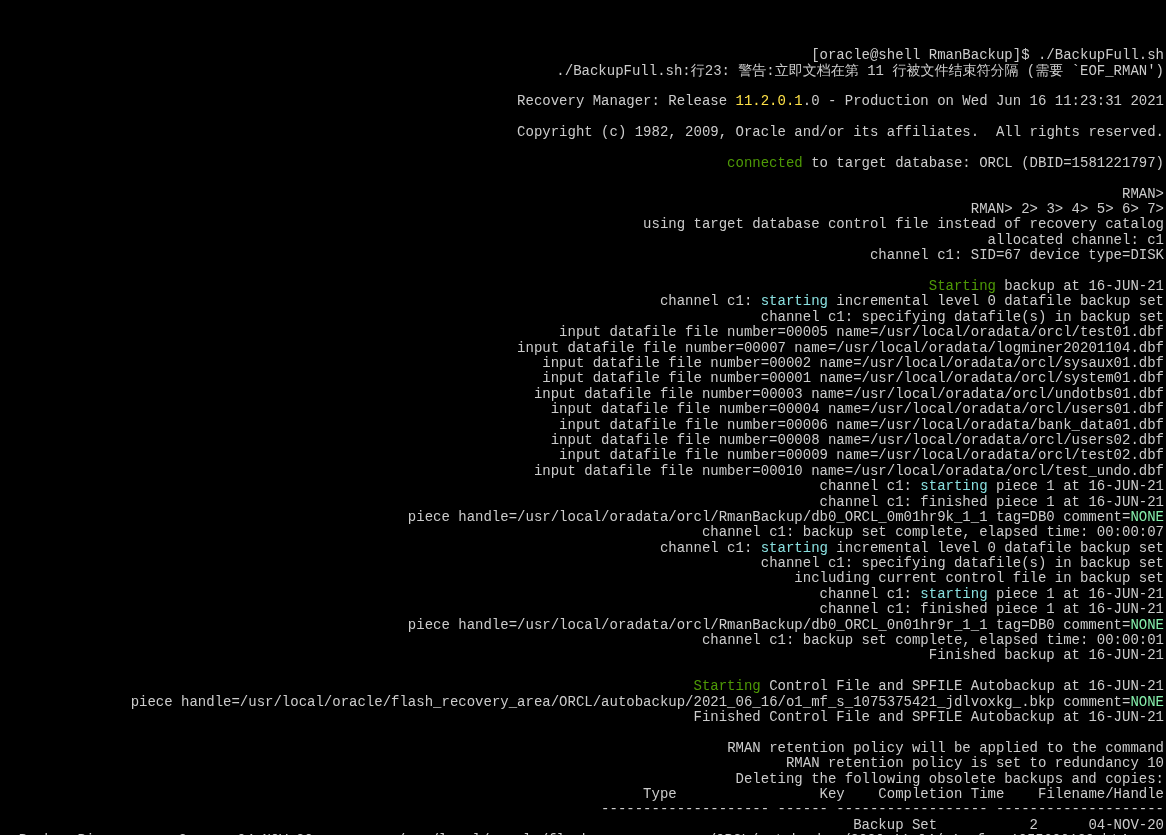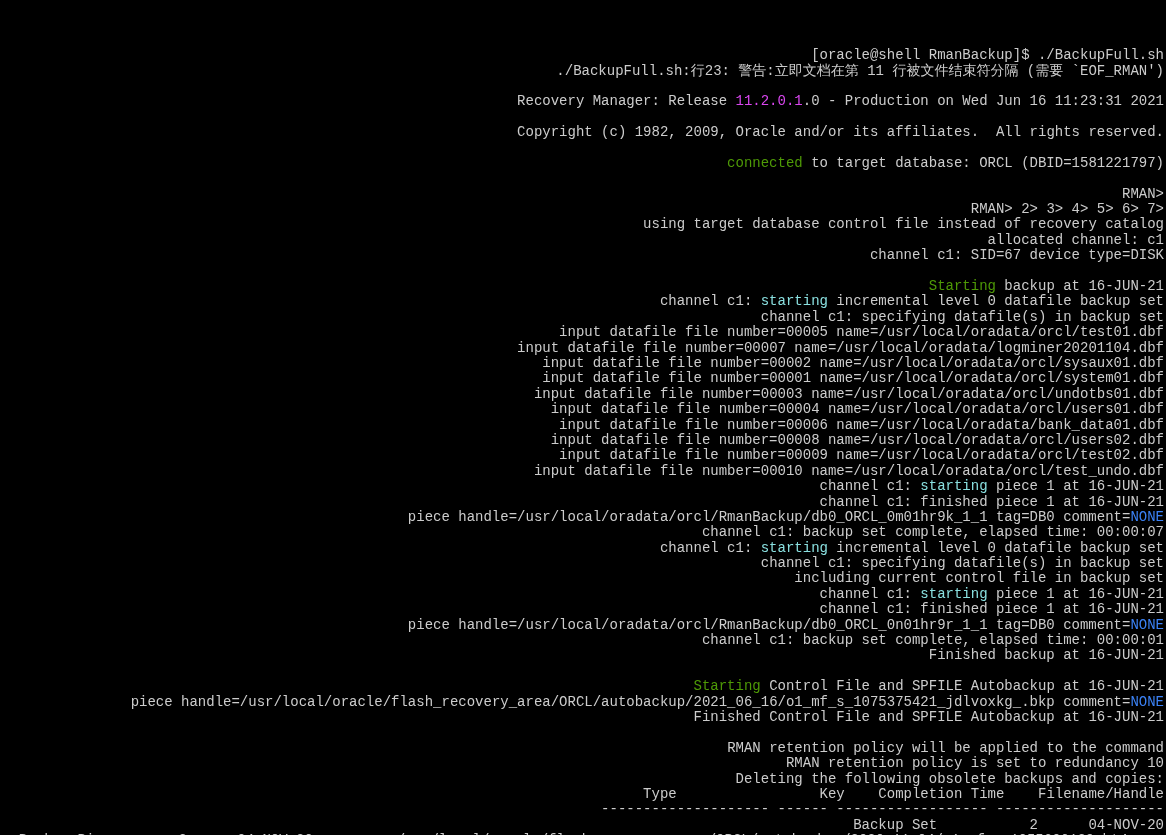--- a/index.html
+++ b/index.html
@@ -9,22 +9,22 @@
     font-family: "Consolas", "Monaco", "Courier New", monospace;
     font-size: 14px;
     line-height: 1.1;
     padding: 2px;
     white-space: pre;
     width: 1166px;
     min-height: 835px;
   }
   .green { color: #4e9a06; margin-top: 6px; }
   .cyan-light { color: #8ae0e0; }
-  .magenta { color: #3b82f6; }
-  .gold { color: #d946ef; }
+  .magenta { color: #86efac; }
+  .gold { color: #fde047; }
   .line { display: block; text-align: right; }
 </style>
 </head>
 <body>
 
 
 <div><span class="line"><span>[oracle@shell RmanBackup]$ </span><span>./BackupFull.sh</span></span><span class="line">./BackupFull.sh:行23: 警告:立即文档在第 11 行被文件结束符分隔 (需要 `EOF_RMAN')</span><span class="line">&nbsp;</span><span class="line"><span>Recovery Manager: Release </span><span class="gold">11.2.0.1</span><span>.0 - Production on Wed Jun 16 11:23:31 2021</span></span><span class="line">&nbsp;</span><span class="line">Copyright (c) 1982, 2009, Oracle and/or its affiliates.  All rights reserved.</span><span class="line">&nbsp;</span><span class="line"><span class="green">connected</span><span> to target database: ORCL (DBID=1581221797)</span></span><span class="line">&nbsp;</span><span class="line">RMAN&gt;</span><span class="line">RMAN&gt; 2&gt; 3&gt; 4&gt; 5&gt; 6&gt; 7&gt;</span><span class="line">using target database control file instead of recovery catalog</span><span class="line">allocated channel: c1</span><span class="line">channel c1: SID=67 device type=DISK</span><span class="line">&nbsp;</span><span class="line"><span class="green">Starting</span><span> backup at 16-JUN-21</span></span><span class="line"><span>channel c1: </span><span class="cyan-light">starting</span><span> incremental level 0 datafile backup set</span></span><span class="line">channel c1: specifying datafile(s) in backup set</span><span class="line">input datafile file number=00005 name=/usr/local/oradata/orcl/test01.dbf</span><span class="line">input datafile file number=00007 name=/usr/local/oradata/logminer20201104.dbf</span><span class="line">input datafile file number=00002 name=/usr/local/oradata/orcl/sysaux01.dbf</span><span class="line">input datafile file number=00001 name=/usr/local/oradata/orcl/system01.dbf</span><span class="line">input datafile file number=00003 name=/usr/local/oradata/orcl/undotbs01.dbf</span><span class="line">input datafile file number=00004 name=/usr/local/oradata/orcl/users01.dbf</span><span class="line">input datafile file number=00006 name=/usr/local/oradata/bank_data01.dbf</span><span class="line">input datafile file number=00008 name=/usr/local/oradata/orcl/users02.dbf</span><span class="line">input datafile file number=00009 name=/usr/local/oradata/orcl/test02.dbf</span><span class="line">input datafile file number=00010 name=/usr/local/oradata/orcl/test_undo.dbf</span><span class="line"><span>channel c1: </span><span class="cyan-light">starting</span><span> piece 1 at 16-JUN-21</span></span><span class="line">channel c1: finished piece 1 at 16-JUN-21</span><span class="line"><span>piece handle=/usr/local/oradata/orcl/RmanBackup/db0_ORCL_0m01hr9k_1_1 tag=DB0 comment=</span><span class="magenta">NONE</span></span><span class="line">channel c1: backup set complete, elapsed time: 00:00:07</span><span class="line"><span>channel c1: </span><span class="cyan-light">starting</span><span> incremental level 0 datafile backup set</span></span><span class="line">channel c1: specifying datafile(s) in backup set</span><span class="line">including current control file in backup set</span><span class="line"><span>channel c1: </span><span class="cyan-light">starting</span><span> piece 1 at 16-JUN-21</span></span><span class="line">channel c1: finished piece 1 at 16-JUN-21</span><span class="line"><span>piece handle=/usr/local/oradata/orcl/RmanBackup/db0_ORCL_0n01hr9r_1_1 tag=DB0 comment=</span><span class="magenta">NONE</span></span><span class="line">channel c1: backup set complete, elapsed time: 00:00:01</span><span class="line">Finished backup at 16-JUN-21</span><span class="line">&nbsp;</span><span class="line"><span class="green">Starting</span><span> Control File and SPFILE Autobackup at 16-JUN-21</span></span><span class="line"><span>piece handle=/usr/local/oracle/flash_recovery_area/ORCL/autobackup/2021_06_16/o1_mf_s_1075375421_jdlvoxkg_.bkp comment=</span><span class="magenta">NONE</span></span><span class="line">Finished Control File and SPFILE Autobackup at 16-JUN-21</span><span class="line">&nbsp;</span><span class="line">RMAN retention policy will be applied to the command</span><span class="line">RMAN retention policy is set to redundancy 10</span><span class="line">Deleting the following obsolete backups and copies:</span><span class="line">Type                 Key    Completion Time    Filename/Handle</span><span class="line">-------------------- ------ ------------------ --------------------</span><span class="line">Backup Set           2      04-NOV-20</span><span class="line">  Backup Piece       2      04-NOV-20          /usr/local/oracle/flash_recovery_area/ORCL/autobackup/2020_11_04/o1_mf_s_1055606139_ht4qmvyp_.bkp</span></div>
 
 
 

